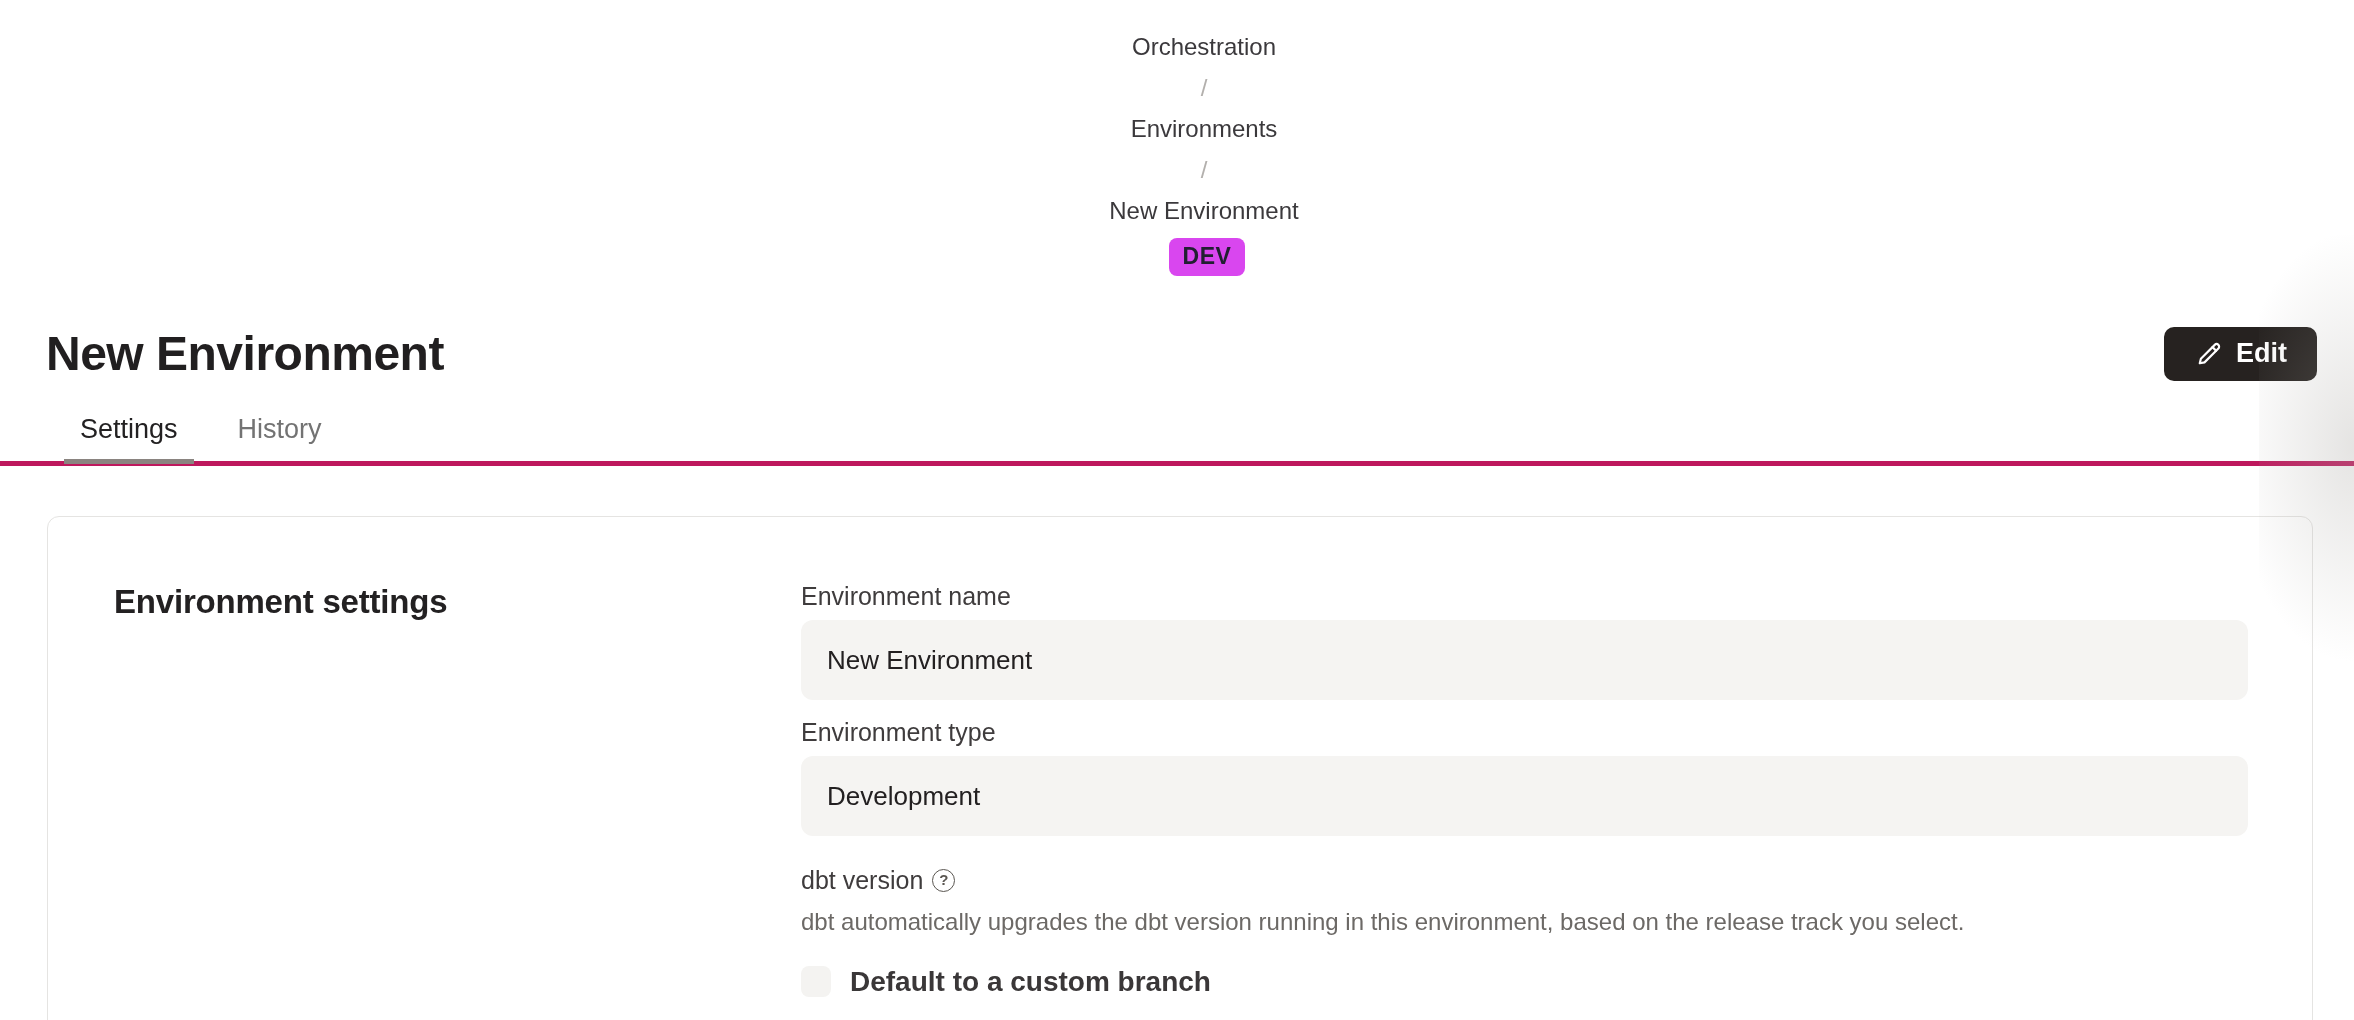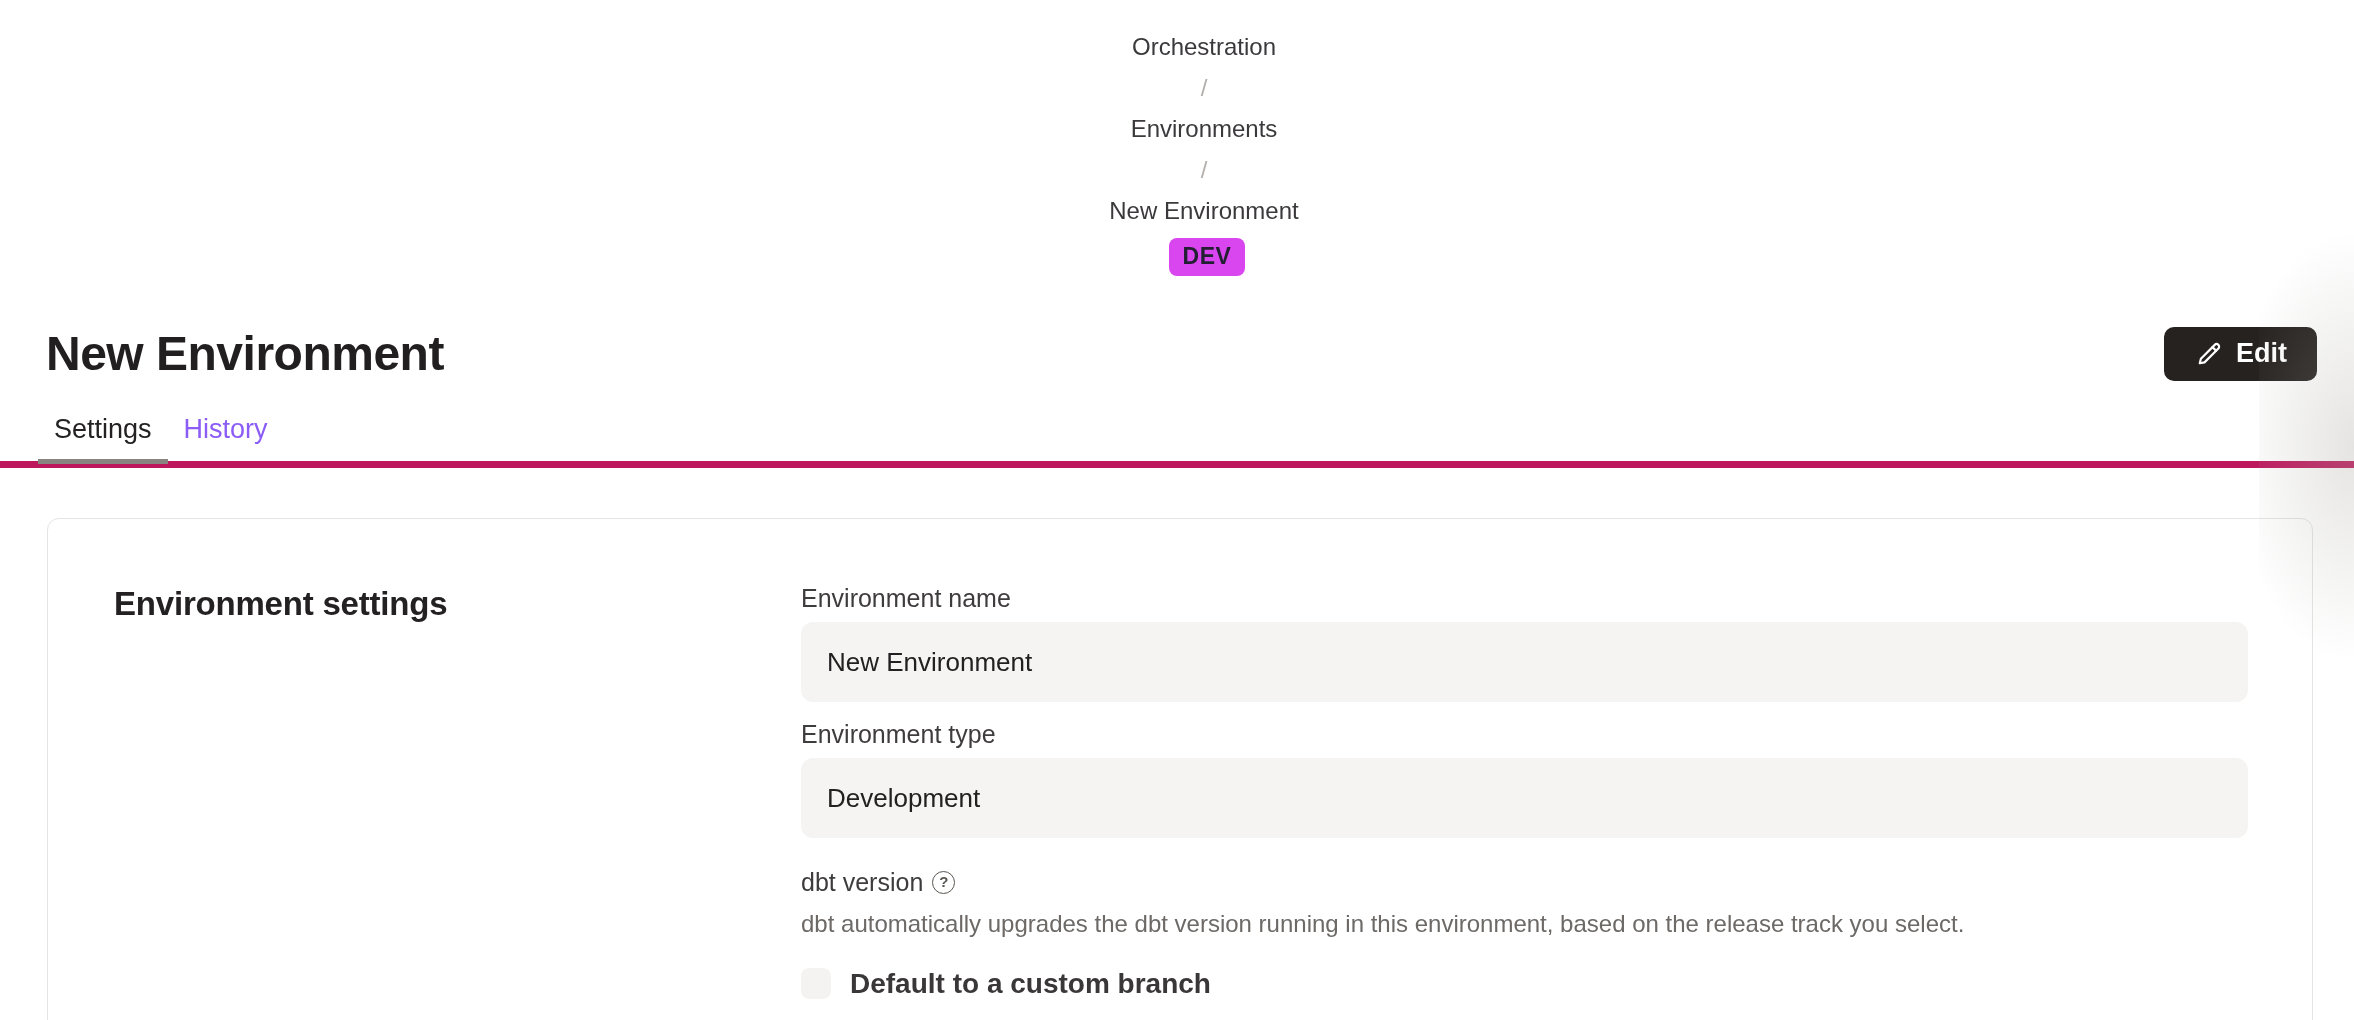--- a/index.html
+++ b/index.html
@@ -23,22 +23,22 @@
   
   .title-row { display:flex; align-items:center; justify-content:space-between;
                padding:50px 37px 0 46px; }
   .page-title { font-size:48px; font-weight:700; color:#211f20; letter-spacing:-0.5px; }
   .edit-btn { display:flex; align-items:center; gap:12px; background:#262220; color:#ffffff;
               border:none; border-radius:10px; height:54px; padding:0 30px;
               font-size:27px; font-weight:600; font-family:inherit; cursor:pointer; }
   .edit-btn svg { display:block; }
 
   
-  .tabs { display:flex; gap:0; padding:33px 0 0 38px; border-bottom:7px solid #be185d; }
-  .tab { font-size:27px; padding:0 16px 14px; cursor:pointer; color:#8b5cf6;
+  .tabs { display:flex; gap:28px; padding:33px 0 0 64px; border-bottom:5px solid #be185d; }
+  .tab { font-size:27px; padding:0 16px 14px; cursor:pointer; color:#737373;
          border-bottom:5px solid transparent; margin-bottom:-3px; }
   .tab.active { color:#232122; font-weight:500; border-bottom-color:#8a8480; }
 
   
   .card { margin:50px 41px 0 47px; height:800px; border:1px solid #e5e4e2;
           border-radius:12px; background:#fff; display:flex; }
   .card-left { flex:0 0 753px; padding:66px 0 0 66px; }
   .section-heading { font-size:33px; font-weight:600; color:#232122; letter-spacing:-0.2px; }
   .form-col { flex:1 1 auto; padding:64px 64px 0 0; }
 

